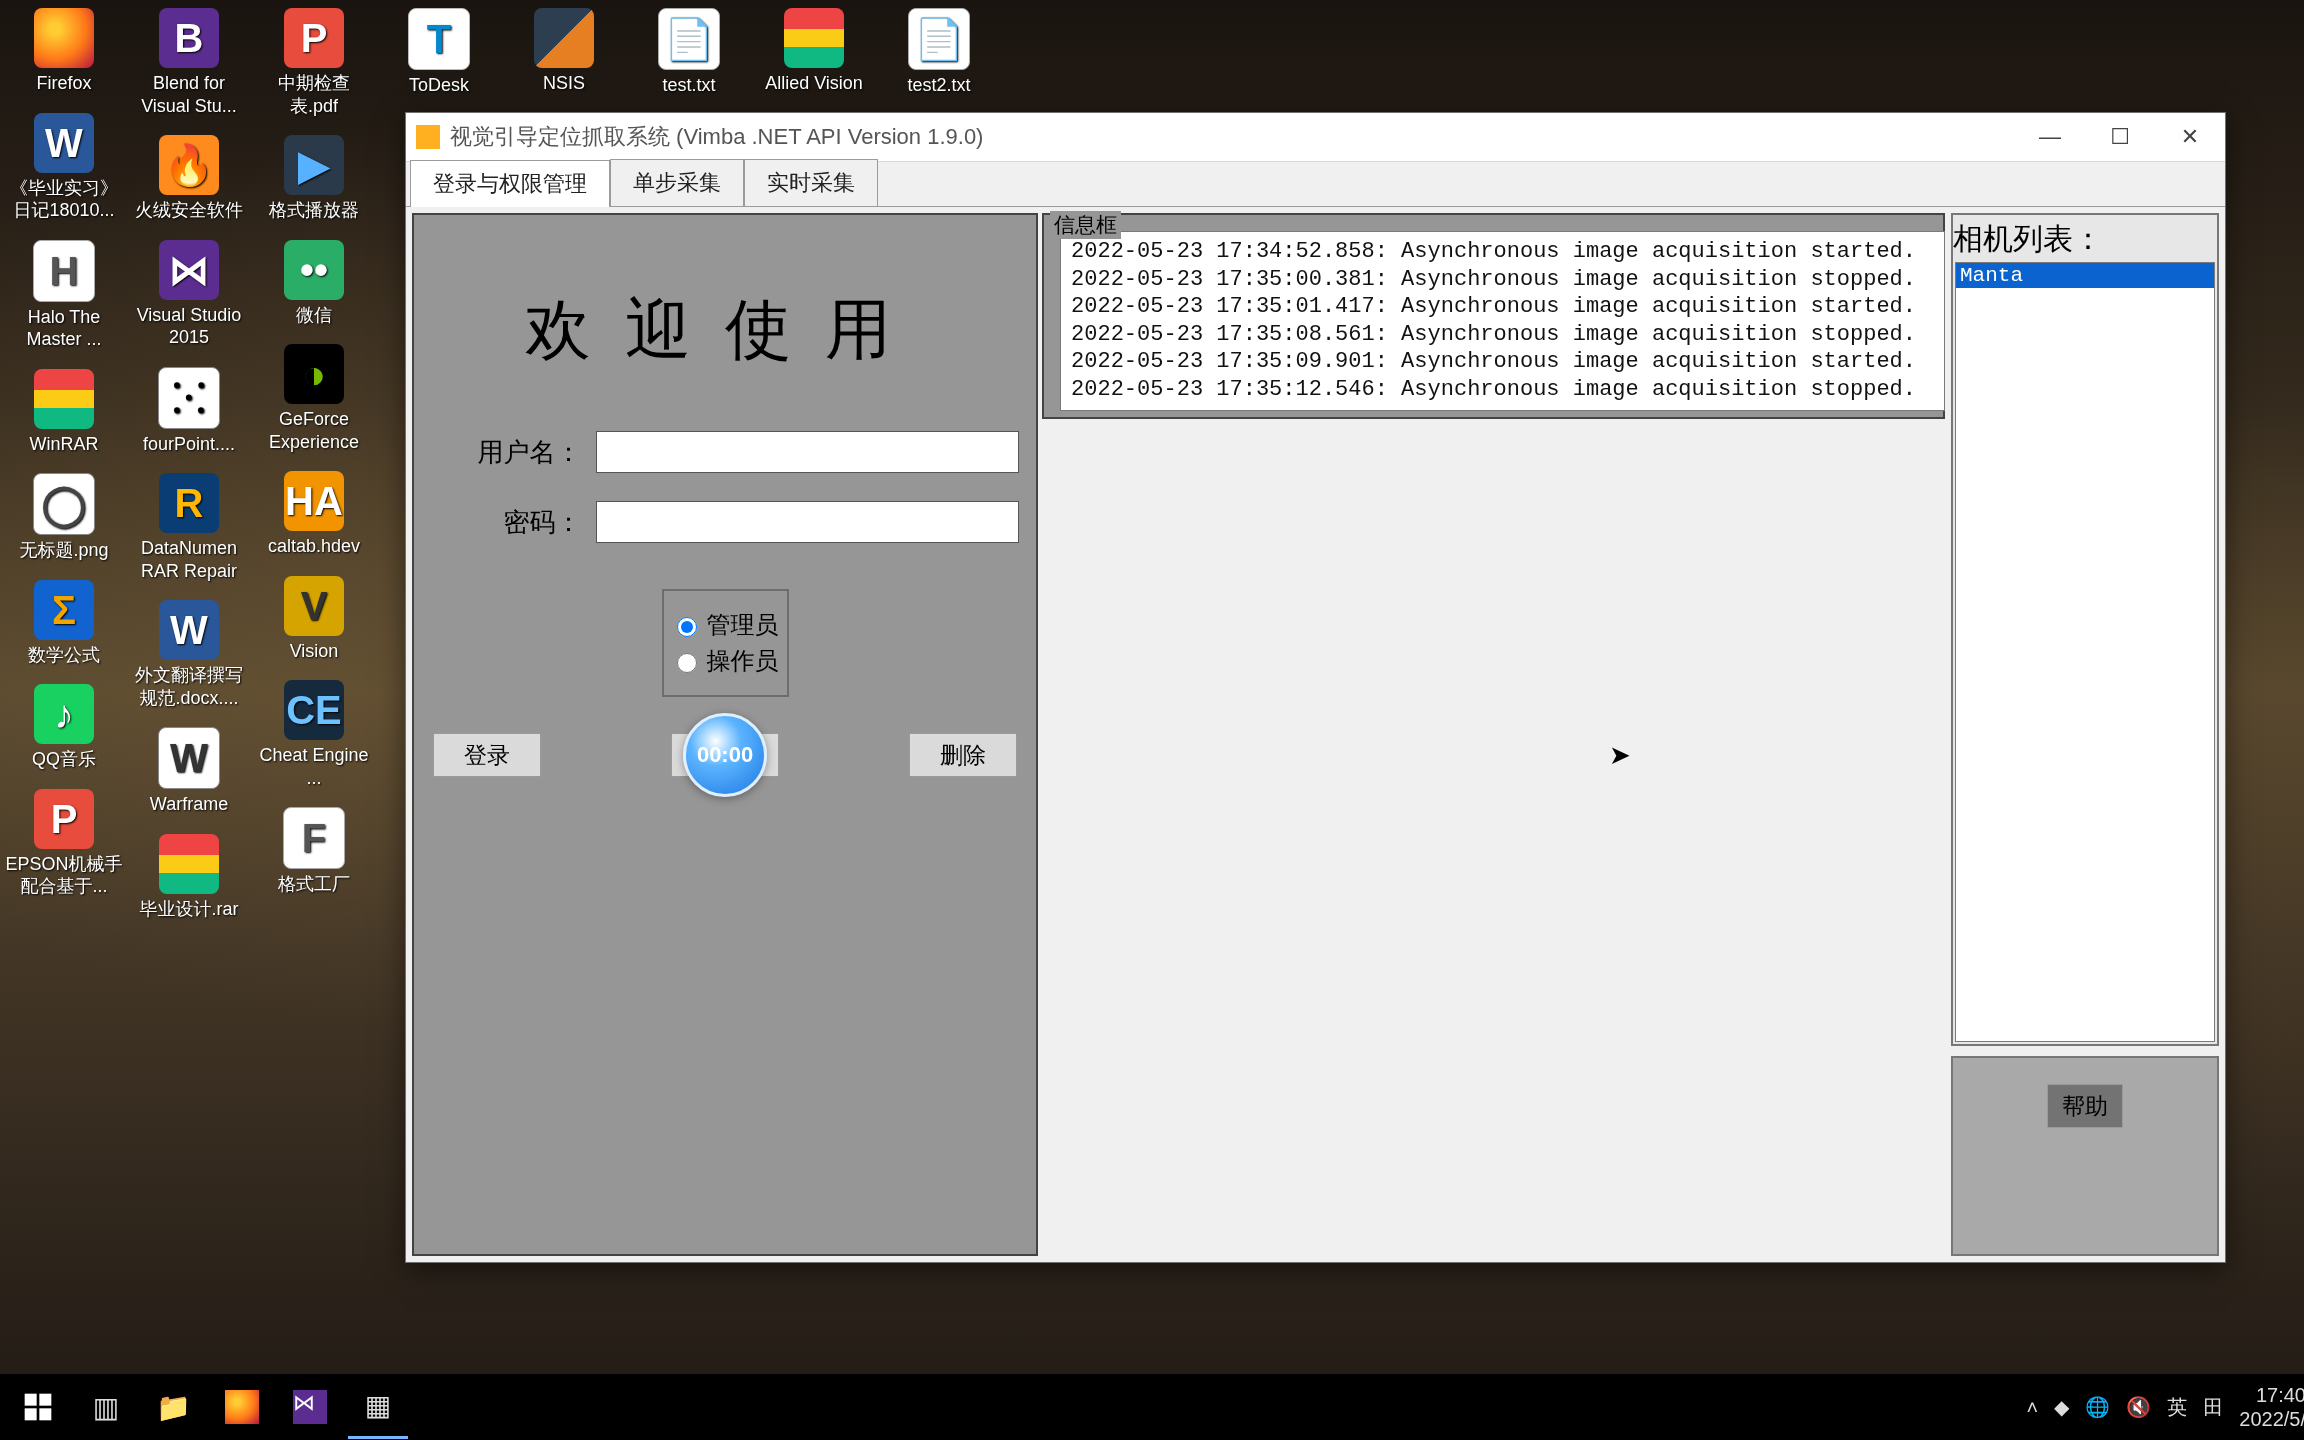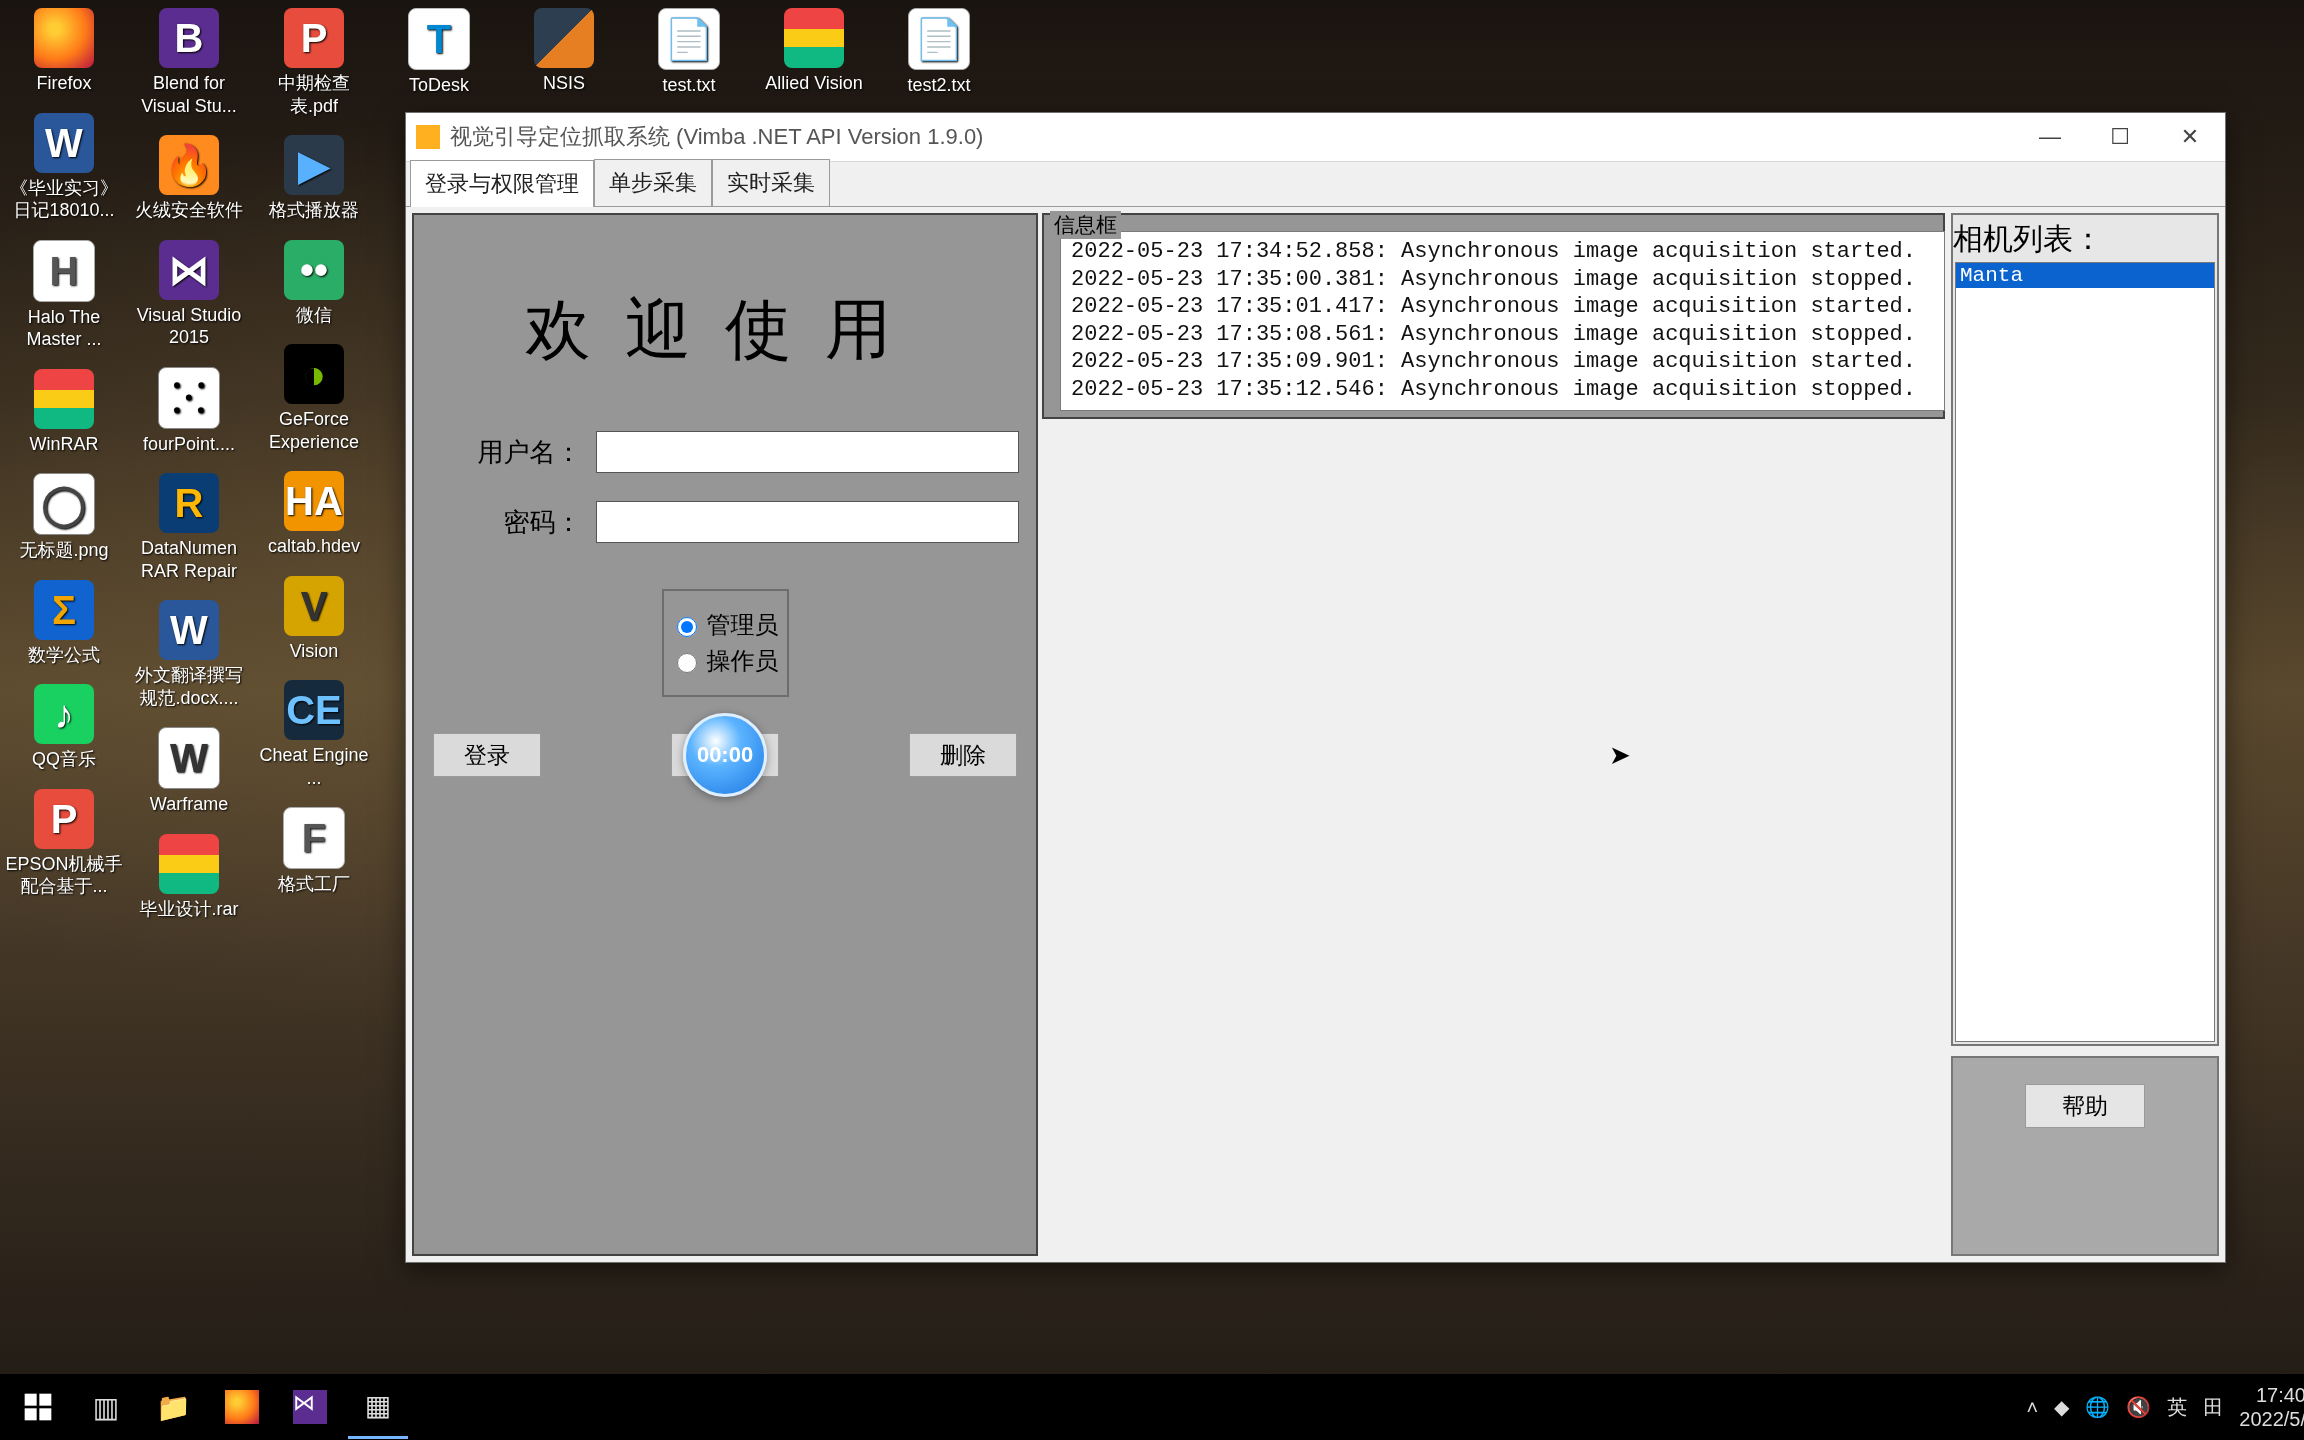--- a/index.html
+++ b/index.html
@@ -41,21 +41,21 @@
   position:absolute;left:405px;top:112px;width:1819px;height:1149px;
   background:#f0f0f0;border:1px solid #707070;box-shadow:0 8px 26px rgba(0,0,0,.5);
   display:flex;flex-direction:column
 }
 .titlebar{height:48px;display:flex;align-items:center;background:#fff;border-bottom:1px solid #d7d7d7;padding-left:10px}
 .titlebar .ico{width:24px;height:24px;background:#ffb020;margin-right:10px}
 .titlebar .ttl{font-size:22px;color:#555}
 .winbtns{margin-left:auto;display:flex}
 .winbtns div{width:70px;height:48px;display:flex;align-items:center;justify-content:center;color:#444;font-size:22px}
 .tabs{height:44px;display:flex;align-items:flex-end;background:#f0f0f0;padding-left:4px;border-bottom:1px solid #9b9b9b}
-.tab{padding:8px 14px;font-size:22px;color:#222;border:1px solid #9b9b9b;border-bottom:none;background:#f0f0f0;margin-right:0;position:relative}
+.tab{padding:8px 22px;font-size:22px;color:#222;border:1px solid #9b9b9b;border-bottom:none;background:#f0f0f0;margin-right:0;position:relative}
 .tab.active{background:#fff;top:1px}
 .body{flex:1;display:flex;gap:6px;padding:6px}
 .mainPane{flex:1;display:flex;flex-direction:row;gap:4px}
 .loginArea{flex:1;background:#969696;border:2px solid #434343;display:flex;flex-direction:column;align-items:center;padding-top:70px}
 .welcome{font-size:66px;color:#000;letter-spacing:34px;font-family:"SimSun",serif;margin-bottom:56px}
 .formRow{display:flex;align-items:center;margin-bottom:28px}
 .formRow label{width:150px;text-align:right;font-size:26px;color:#000;margin-right:14px;font-family:"SimSun",serif}
 .formRow input{width:405px;height:40px;border:1px solid #555;background:#fff;font-size:22px;padding:0 8px}
 .roleBox{border:2px solid #6d6d6d;padding:14px 8px;margin-top:18px;margin-bottom:36px}
 .roleBox label{display:flex;align-items:center;font-size:24px;font-family:"SimSun",serif;margin:4px 0;color:#000}
@@ -72,21 +72,21 @@
   font-family:"Courier New",monospace;font-size:22px;color:#121212;padding:6px 10px;line-height:1.25;white-space:pre}
 .msgBox::-webkit-scrollbar{width:24px}
 .msgBox::-webkit-scrollbar-track{background:#eee;border:1px solid #bbb}
 .msgBox::-webkit-scrollbar-thumb{background:#cfcfcf;border:1px solid #999}
 .sidePane{width:268px;display:flex;flex-direction:column;gap:10px}
 .camPanel{flex:1;background:#e7e7e7;border:2px solid #777;display:flex;flex-direction:column}
 .camLabel{font-size:30px;color:#000;font-family:Liberation Mono, monospace;padding:4px 4px 2px 0}
 .camList{flex:1;background:#fff;border:1px solid #7a7a7a;margin:0 2px 2px 2px;overflow:auto}
 .camItem{background:#0a63ce;color:#fff;font-family:"Courier New",monospace;font-size:21px;padding:1px 4px}
 .sideBottom{height:170px;background:#a9a9a9;border:2px solid #777;display:flex;align-items:flex-start;justify-content:center;padding-top:26px}
-.helpBtn{width:120px;height:44px;background:#e5e5e5;border:1px solid #9a9a9a;font-size:23px;font-family:"SimSun",serif;cursor:pointer}
+.helpBtn{width:76px;height:44px;background:#737373;border:1px solid #9a9a9a;font-size:23px;font-family:"SimSun",serif;cursor:pointer}
 
 .taskbar{position:absolute;left:0;bottom:0;width:100%;height:66px;background:#000;display:flex;align-items:center;padding:0 8px;color:#fff}
 .tb-item{width:60px;height:60px;display:flex;align-items:center;justify-content:center;color:#ddd;font-size:28px;margin-right:8px}
 .tb-item svg{width:32px;height:32px}
 .tb-spacer{flex:1}
 .tray{display:flex;align-items:center;gap:16px;color:#ddd;font-size:20px;margin-right:6px}
 .tray .clk{display:flex;flex-direction:column;align-items:flex-end;font-size:20px;line-height:1.2}
 .cursor{position:absolute;left:1609px;top:740px;font-size:26px;color:#000;pointer-events:none}
 </style>
 </head>

